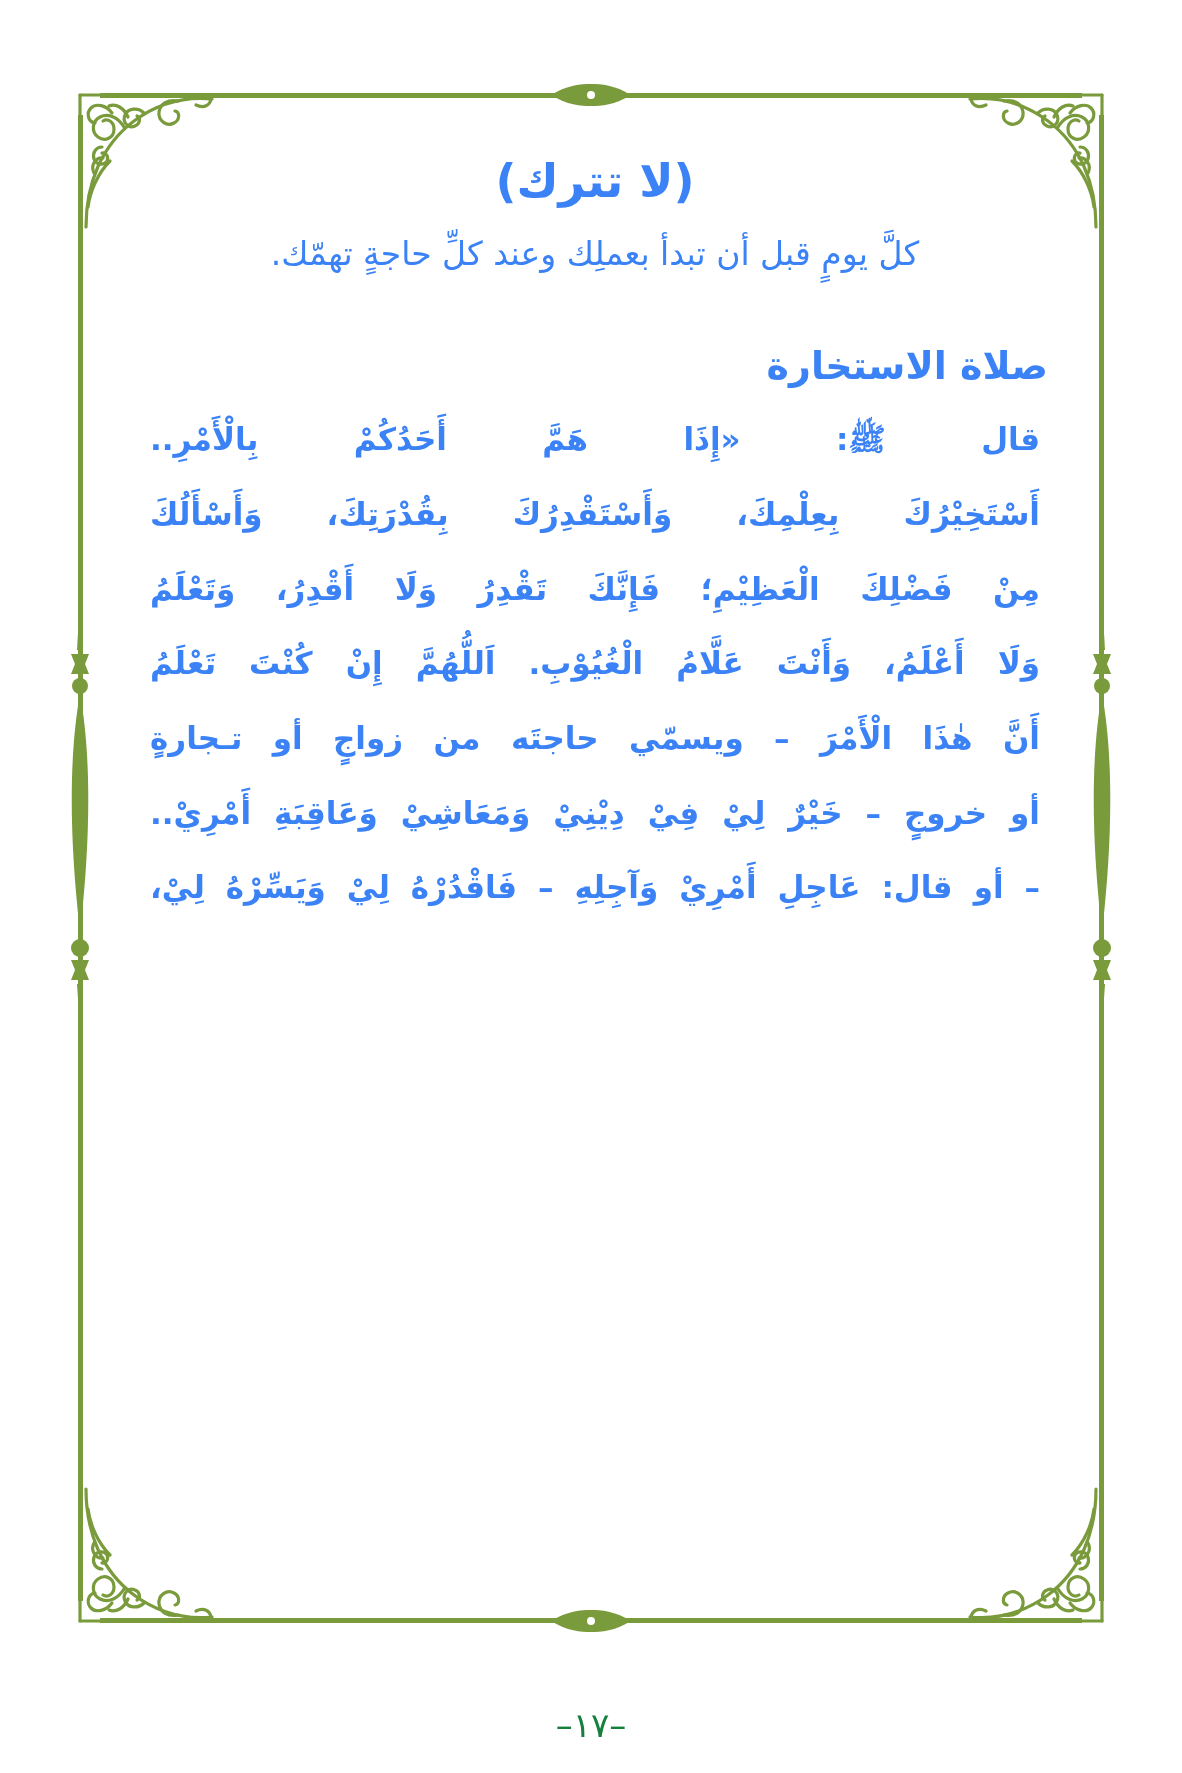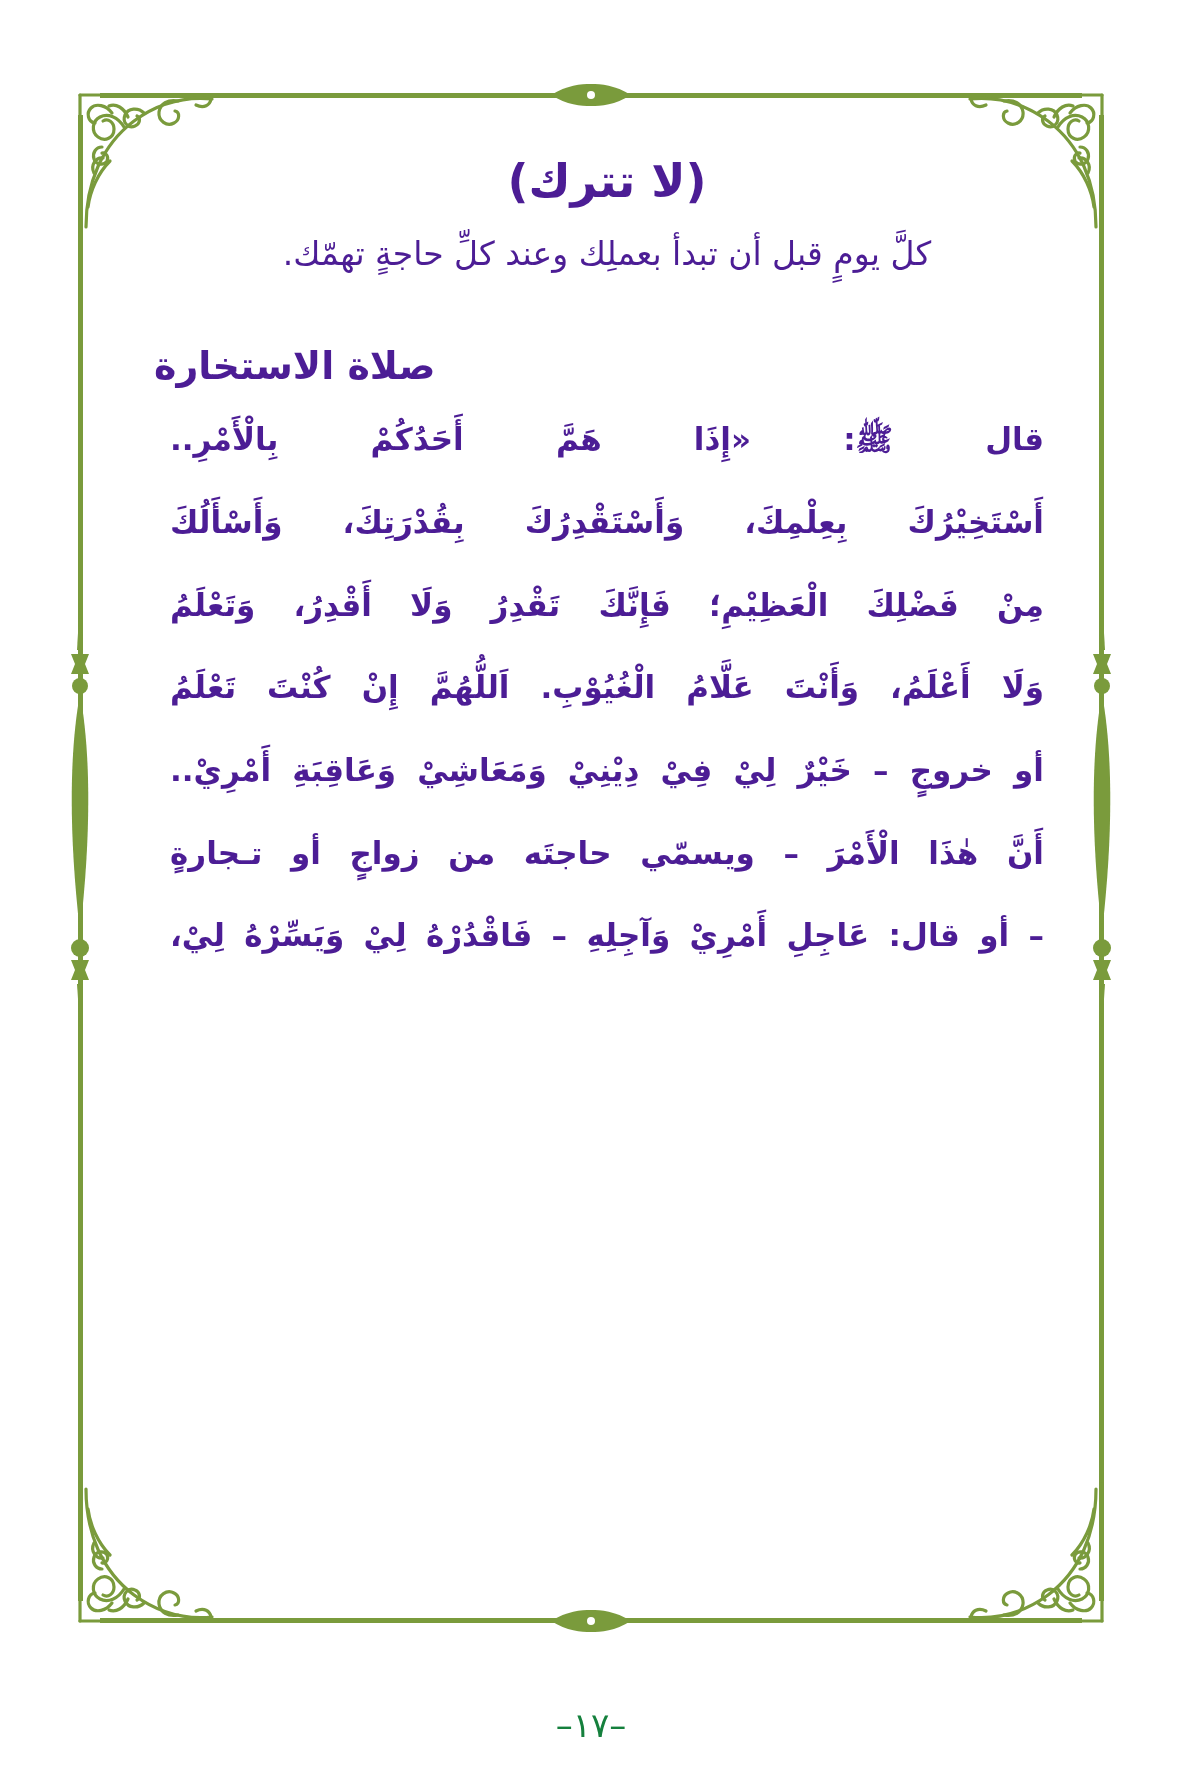--- a/index.html
+++ b/index.html
@@ -62,30 +62,30 @@
     width: 300px;
     height: 26px;
   }
   .midorn svg { display:block; width:300px; height:26px; }
   .midorn-top    { left: 363px; top: -11px; }
   .midorn-bottom { left: 363px; bottom: -11px; transform: scaleY(-1); }
 
   
   .content {
     position: absolute;
-    left: 136px;
+    left: 124px;
     top: 130px;
     width: 942px;
     height: 1440px;
     box-sizing: border-box;
     padding: 0 18px;
     direction: rtl;
     text-align: justify;
     text-justify: inter-word;
-    color: #4c1d95;
+    color: #3b82f6;
   }
 
   .doc-title {
     font-family: "DejaVu Sans", sans-serif;
     font-weight: bold;
     font-size: 46px;
     text-align: center;
     margin: 24px 0 14px 0;
     letter-spacing: 0;
   }
@@ -97,29 +97,29 @@
     margin: 0 0 10px 0;
     text-align: justify;
     text-align-last: center;
   }
   .para-2 { text-align-last: center; }
 
   .section-heading {
     font-family: "DejaVu Sans", sans-serif;
     font-weight: bold;
     font-size: 38px;
-    text-align: left;
+    text-align: right;
     margin: 58px 0 18px 0;
   }
 
   .hadith {
     font-family: "DejaVu Sans", sans-serif;
     font-size: 31px;
     line-height: 2.15;
-    margin: 16px;
+    margin: 8px;
     text-align: justify;
     text-align-last: justify;
     font-weight: bold;
   }
 
   .page-number {
     position: absolute;
     left: 0;
     right: 0;
     bottom: 28px;
@@ -274,21 +274,21 @@
 
 
     <p class="para para-2">كلَّ يومٍ قبل أن تبدأ بعملِك وعند كلِّ حاجةٍ تهمّك.</p>
 
     <h2 class="section-heading">صلاة الاستخارة</h2>
 
     <p class="hadith">قال ﷺ: «إِذَا هَمَّ أَحَدُكُمْ بِالْأَمْرِ..</p>
     <p class="hadith">أَسْتَخِيْرُكَ بِعِلْمِكَ، وَأَسْتَقْدِرُكَ بِقُدْرَتِكَ، وَأَسْأَلُكَ</p>
     <p class="hadith">مِنْ فَضْلِكَ الْعَظِيْمِ؛ فَإِنَّكَ تَقْدِرُ وَلَا أَقْدِرُ، وَتَعْلَمُ</p>
     <p class="hadith">وَلَا أَعْلَمُ، وَأَنْتَ عَلَّامُ الْغُيُوْبِ. اَللُّهُمَّ إِنْ كُنْتَ تَعْلَمُ</p>
+    <p class="hadith">أَنَّ هٰذَا الْأَمْرَ – ويسمّي حاجتَه من زواجٍ أو تـجارةٍ</p>
     <p class="hadith">أو خروجٍ – خَيْرٌ لِيْ فِيْ دِيْنِيْ وَمَعَاشِيْ وَعَاقِبَةِ أَمْرِيْ..</p>
-    <p class="hadith">أَنَّ هٰذَا الْأَمْرَ – ويسمّي حاجتَه من زواجٍ أو تـجارةٍ</p>
     <p class="hadith">– أو قال: عَاجِلِ أَمْرِيْ وَآجِلِهِ – فَاقْدُرْهُ لِيْ وَيَسِّرْهُ لِيْ،</p>
 
   </div>
 
   <div class="page-number">–١٧–</div>
 
 </div>
 
 </body></html>

